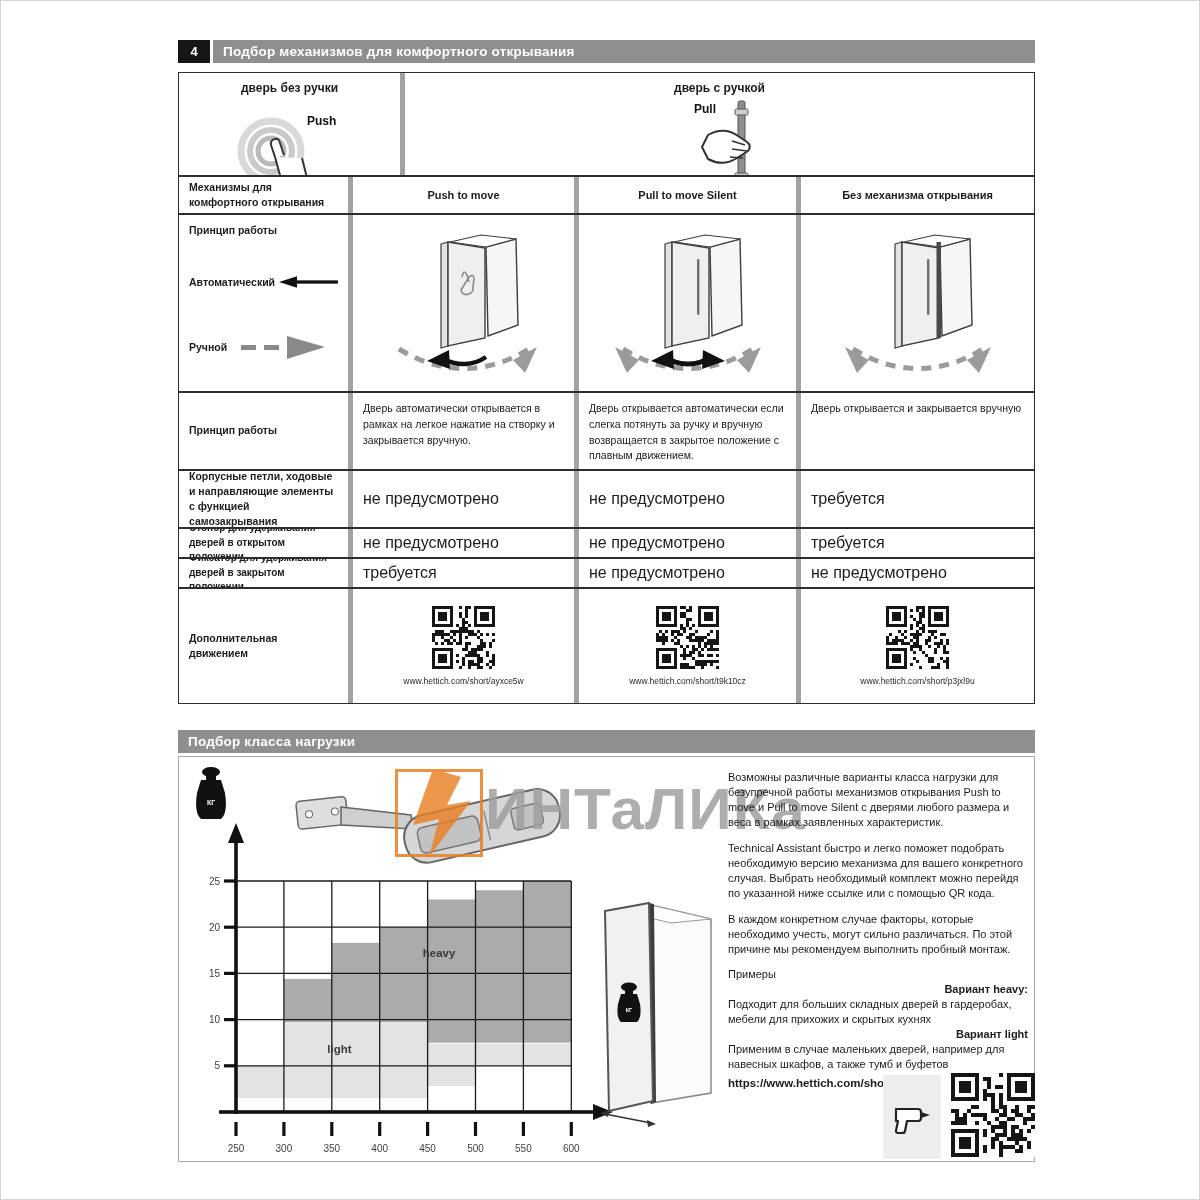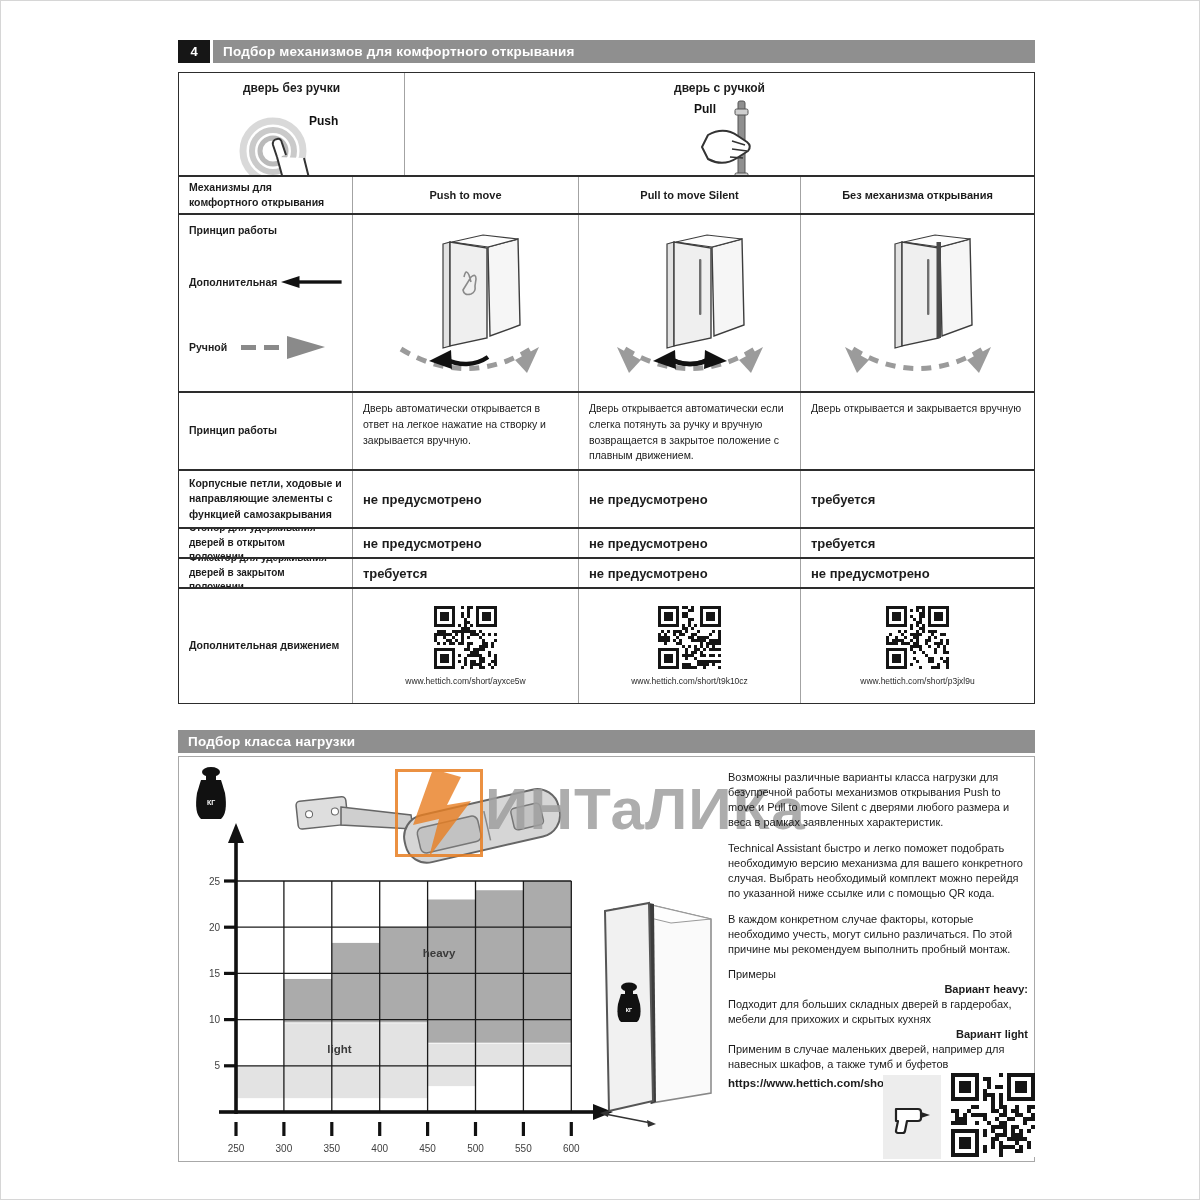--- a/index.html
+++ b/index.html
@@ -12,29 +12,29 @@
   .num-box{width:32px;background:#161616;color:#fff;font-weight:bold;font-size:13px;
            display:flex;align-items:center;justify-content:center;margin-right:3px;}
   .bar-title{flex:1;background:#8f8f8f;color:#fff;font-weight:bold;font-size:13.5px;
              display:flex;align-items:center;padding-left:10px;letter-spacing:.2px;}
 
   
   .tbl{position:absolute;left:178px;top:72px;width:857px;border:1px solid #2d2d2d;
        box-sizing:border-box;background:#fff;}
   .trow{display:flex;border-bottom:2px solid #2d2d2d;box-sizing:border-box;}
   .trow:last-child{border-bottom:none;}
-  .cell{box-sizing:border-box;border-right:1px solid #a3a3a3;position:relative;overflow:hidden;background:#fff;}
+  .cell{box-sizing:border-box;border-right:5px solid #a3a3a3;position:relative;overflow:hidden;background:#fff;}
   .cell:last-child{border-right:none;}
   .c-label{width:174px;padding:8px 10px;font-size:10.5px;font-weight:bold;line-height:1.45;}
   .vc{display:flex;align-items:center;}
   .c1{width:226px;} .c2{width:222px;} .c3{width:235px;flex:1;} .c23{width:457px;flex:1;}
   .colhead{font-weight:bold;font-size:12px;text-align:center;padding-top:8px;}
   .mechcell{display:flex;align-items:center;justify-content:center;font-weight:bold;font-size:11px;text-align:left;}
   .ptext{padding:8px 10px;font-size:10.5px;line-height:1.5;}
-  .valcell{display:flex;align-items:center;padding:0 10px;font-size:13px;font-weight:bold;}
+  .valcell{display:flex;align-items:center;padding:0 10px;font-size:16px;}
   .doorcell{display:flex;align-items:center;justify-content:center;}
   .qr-cell{display:flex;flex-direction:column;align-items:center;justify-content:center;gap:7px;}
   .url{font-size:8.5px;color:#2b2b2b;}
   .legend-row{display:flex;align-items:center;gap:4px;margin-top:36px;}
   .legend-row span{font-size:10.5px;font-weight:bold;white-space:nowrap;}
   .illus{position:relative;width:100%;height:100%;}
   .pushwrap,.pullwrap{position:absolute;left:50%;transform:translateX(-50%);top:16px;}
 
   
   .box2{position:absolute;left:178px;top:756px;width:857px;height:406px;border:1px solid #a8a8a8;
@@ -103,21 +103,21 @@
       <div class="cell c-label vc" style="padding-top:4px;padding-bottom:4px;">Механизмы для комфортного открывания</div>
       <div class="cell c1 mechcell">Push to move</div>
       <div class="cell c2 mechcell">Pull to move Silent</div>
       <div class="cell c3 mechcell">Без механизма открывания</div>
     </div>
 
     <div class="trow" style="height:178px;">
       <div class="cell c-label">
         <div>Принцип работы</div>
         <div class="legend-row">
-          <span>Дополнительная</span>
+          <span>Автоматический</span>
           <svg width="72" height="16" viewBox="0 0 72 16">
             <polygon points="0,8 22,1 22,15" fill="#111"></polygon>
               <rect x="20" y="6" width="52" height="4" fill="#111"></rect>
           </svg>
         </div>
         <div class="legend-row" style="margin-top:44px;">
           <span>Ручной</span>
           <svg width="96" height="26" viewBox="0 0 96 26">
             <rect x="10" y="11" width="15" height="5" fill="#8a8a8a"></rect>
               <rect x="33" y="11" width="15" height="5" fill="#8a8a8a"></rect>
@@ -164,21 +164,21 @@
               <rect x="93.5" y="17" width="4.5" height="96" fill="#4a4a4a"></rect>
               <path d="M10,124 C52,150 98,150 140,124" fill="none" stroke="#9b9b9b" stroke-width="5" stroke-dasharray="10 8"></path>
               <polygon points="26,135 2,122 14,148" fill="#9b9b9b"></polygon>
               <polygon points="124,135 148,122 136,148" fill="#9b9b9b"></polygon>
             </svg></div>
         </div>
     </div>
 
     <div class="trow" style="height:78px;">
       <div class="cell c-label vc">Принцип работы</div>
-      <div class="cell c1 ptext">Дверь автоматически открывается в ответ на легкое нажатие на створку и закрывается вручную.</div>
+      <div class="cell c1 ptext">Дверь автоматически открывается в рамках на легкое нажатие на створку и закрывается вручную.</div>
       <div class="cell c2 ptext">Дверь открывается автоматически если слегка потянуть за ручку и вручную возвращается в закрытое положение с плавным движением.</div>
       <div class="cell c3 ptext">Дверь открывается и закрывается вручную</div>
     </div>
 
     <div class="trow" style="height:58px;">
       <div class="cell c-label vc" style="padding-top:4px;padding-bottom:4px;">Корпусные петли, ходовые и направляющие элементы с функцией самозакрывания</div>
       <div class="cell c1 valcell">не предусмотрено</div>
       <div class="cell c2 valcell">не предусмотрено</div>
       <div class="cell c3 valcell">требуется</div>
     </div>

